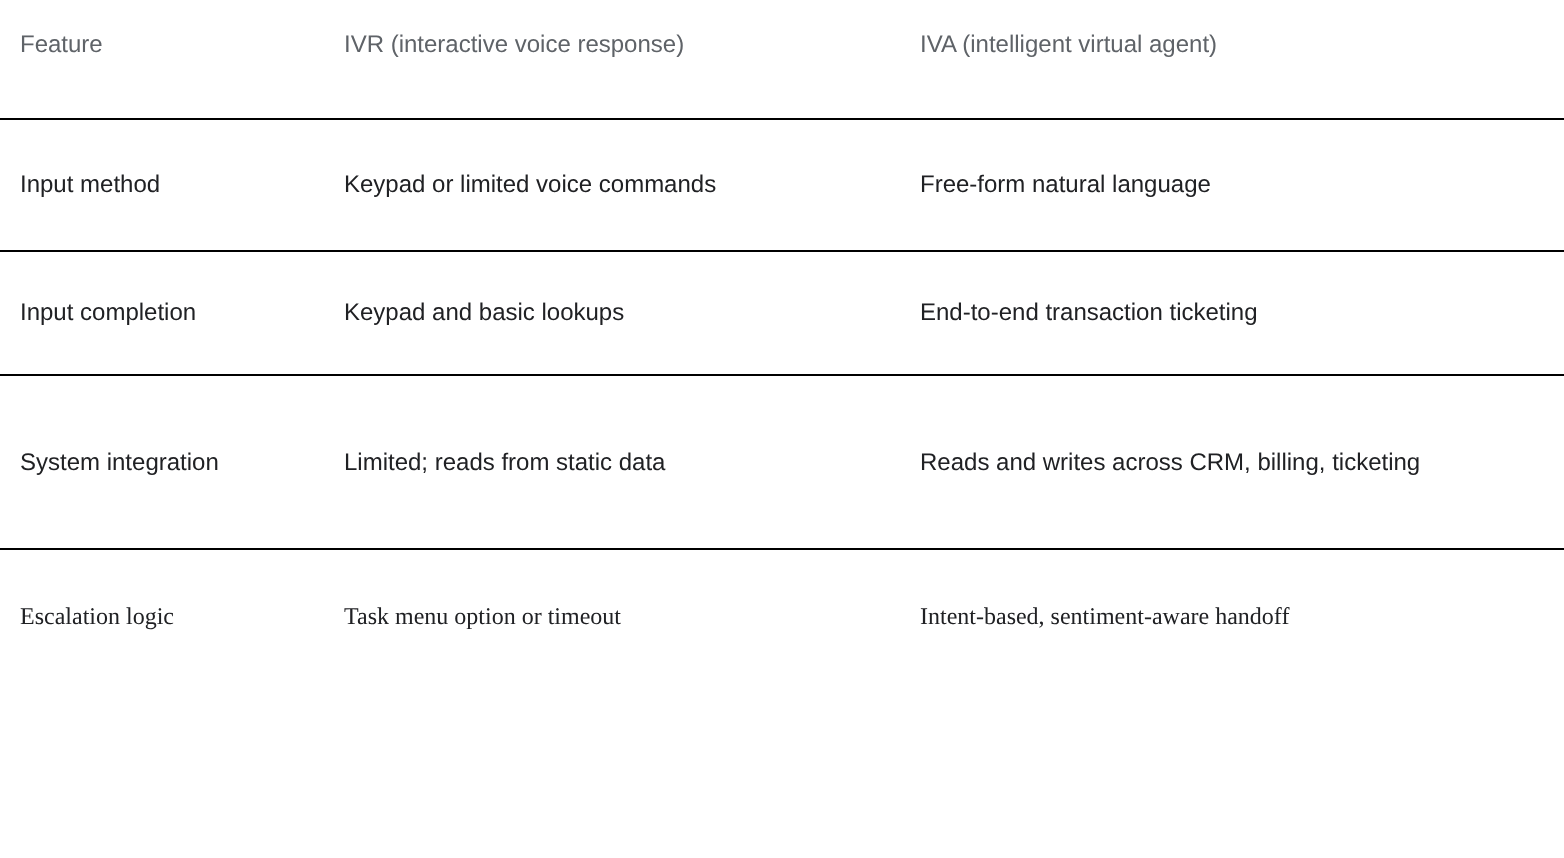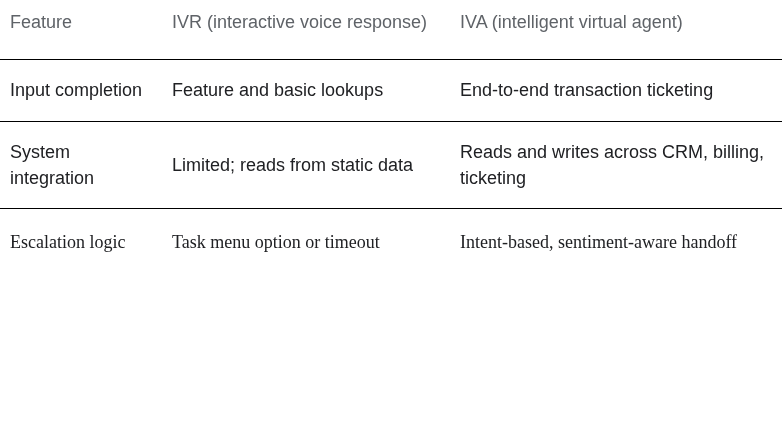--- a/index.html
+++ b/index.html
@@ -18,21 +18,21 @@
   table.compare {
     width: 782px;
     border-collapse: collapse;
     table-layout: fixed;
   }
   col.c-feature { width: 162px; }
   col.c-ivr     { width: 288px; }
   col.c-iva     { width: 332px; }
 
   th, td {
-    font-size: 18px;
+    font-size: 12px;
     line-height: 26px;
     font-weight: 400;
     text-align: left;
     padding: 0 10px;
     overflow-wrap: normal;
   }
   td.iva-cell, th.iva-cell { padding-right: 14px; }
 
   thead th {
     color: #5f6368;
@@ -64,23 +64,28 @@
       <col class="c-iva">
     </colgroup>
     <thead>
       <tr class="rh-head">
         <th>Feature</th>
         <th>IVR (interactive voice response)</th>
         <th class="iva-cell">IVA (intelligent virtual agent)</th>
       </tr>
     </thead>
     <tbody>
+      <tr class="rh-0">
+        <th>Input method</th>
+        <td>Keypad or limited voice commands</td>
+        <td class="iva-cell">Free-form natural language</td>
+      </tr>
       <tr class="rh-2">
         <th>Input completion</th>
-        <td>Feature and basic lookups</td>
+        <td>Keypad and basic lookups</td>
         <td class="iva-cell">End-to-end transaction ticketing</td>
       </tr>
       <tr class="rh-3">
         <th>System integration</th>
         <td>Limited; reads from static data</td>
         <td class="iva-cell">Reads and writes across CRM, billing, ticketing</td>
       </tr>
       <tr class="rh-4 last">
         <th>Escalation logic</th>
         <td>Task menu option or timeout</td>

